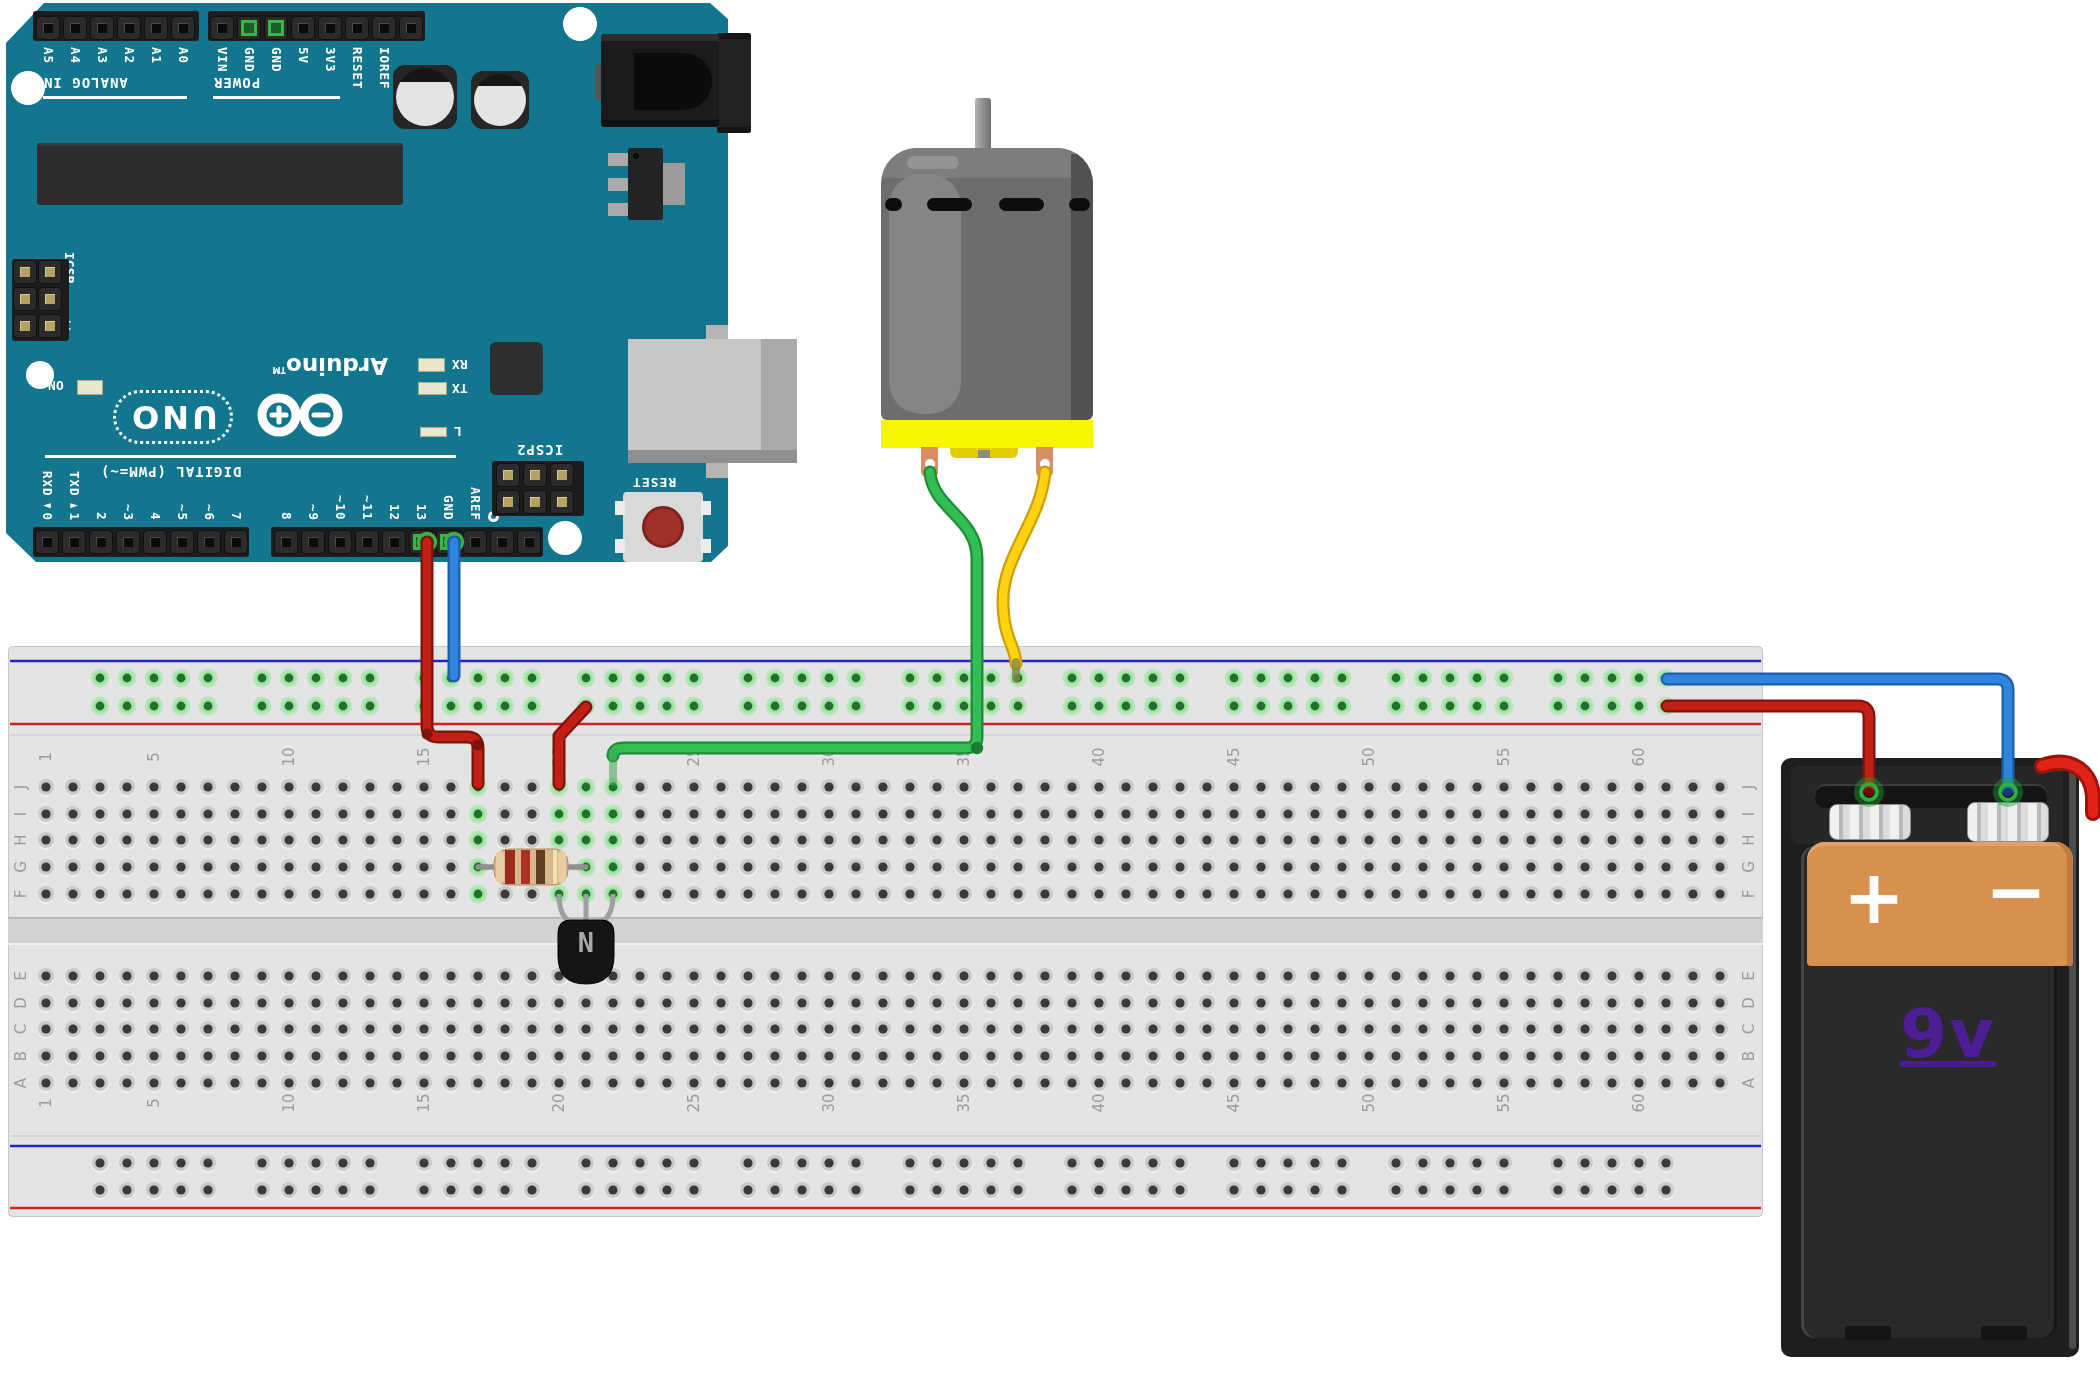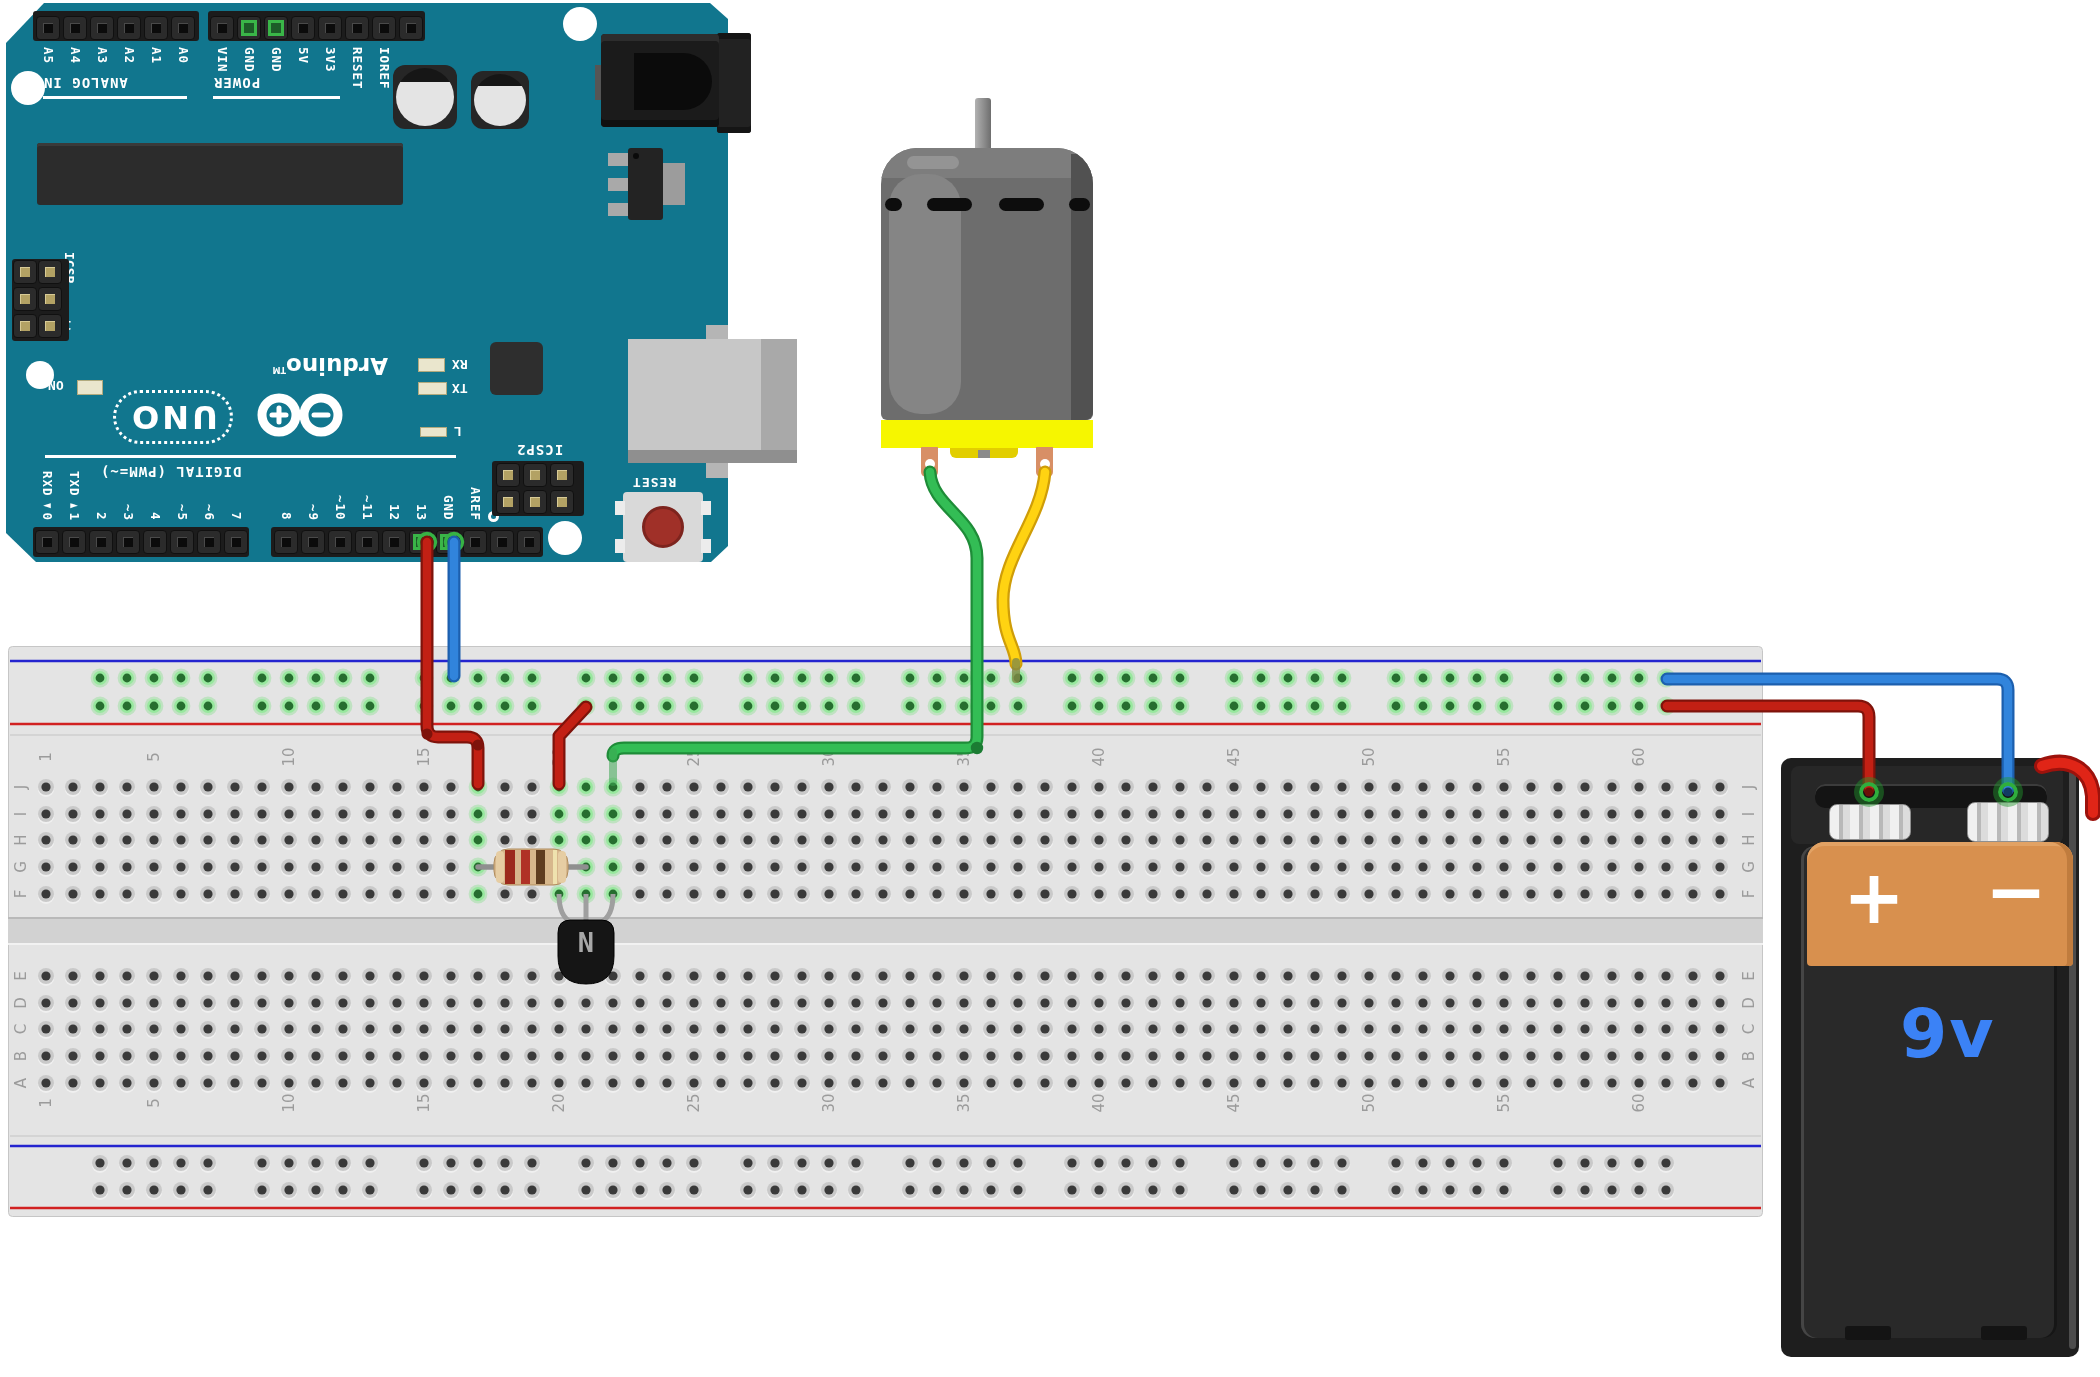--- a/index.html
+++ b/index.html
@@ -35,21 +35,21 @@
   .batt-panel{left:20px;top:88px;width:256px;height:492px;background:#292929;border-radius:14px;
        box-shadow:inset 3px 0 0 #454545, inset -3px 0 0 #161616;}
   .batt-top{left:10px;top:8px;width:272px;height:78px;background:#272727;border-radius:8px;}
   .batt-bar{left:34px;top:26px;width:232px;height:24px;background:#141414;border-radius:10px;
        box-shadow:inset 0 2px 0 #3c3c3c;}
   .term{background:repeating-linear-gradient(90deg,#f0f0f0 0 9px,#b9b9b9 9px 13px,#dcdcdc 13px 20px);
        border:1px solid #8f8f8f;border-radius:8px;box-sizing:border-box;}
   .batt-orange{left:26px;top:84px;width:266px;height:124px;background:#d8904e;
        border-radius:18px 18px 4px 4px;box-shadow:inset -6px 0 0 #c07c3e, inset 0 4px 0 #e2a264;}
   .batt-sym{color:#fff;font-weight:bold;font-size:74px;line-height:1;}
-  .batt-9v{color:#3b82f6;font-weight:bold;font-size:68px;line-height:1;letter-spacing:2px;}
+  .batt-9v{color:#4c1d95;font-weight:bold;font-size:68px;line-height:1;letter-spacing:2px;text-decoration:underline;}
   .batt-notch{background:#141414;border-radius:3px;width:46px;height:14px;top:568px;}
   
   #motor{left:878px;top:98px;width:218px;height:362px;}
   .m-shaft{left:97px;top:0;width:16px;height:52px;border-radius:3px 3px 0 0;
       background:linear-gradient(90deg,#b2b2b2,#8d8d8d 55%,#6e6e6e);}
   .m-body{left:3px;top:50px;width:212px;height:272px;background:#6d6d6d;
       border-radius:36px 36px 6px 6px;overflow:hidden;}
   .m-cap{position:absolute;left:0;top:0;width:212px;height:30px;background:#7d7d7d;}
   .m-hl{position:absolute;left:26px;top:8px;width:52px;height:13px;background:#949494;border-radius:7px;}
   .m-side{position:absolute;left:8px;top:26px;width:72px;height:240px;background:#858585;border-radius:32px;}

